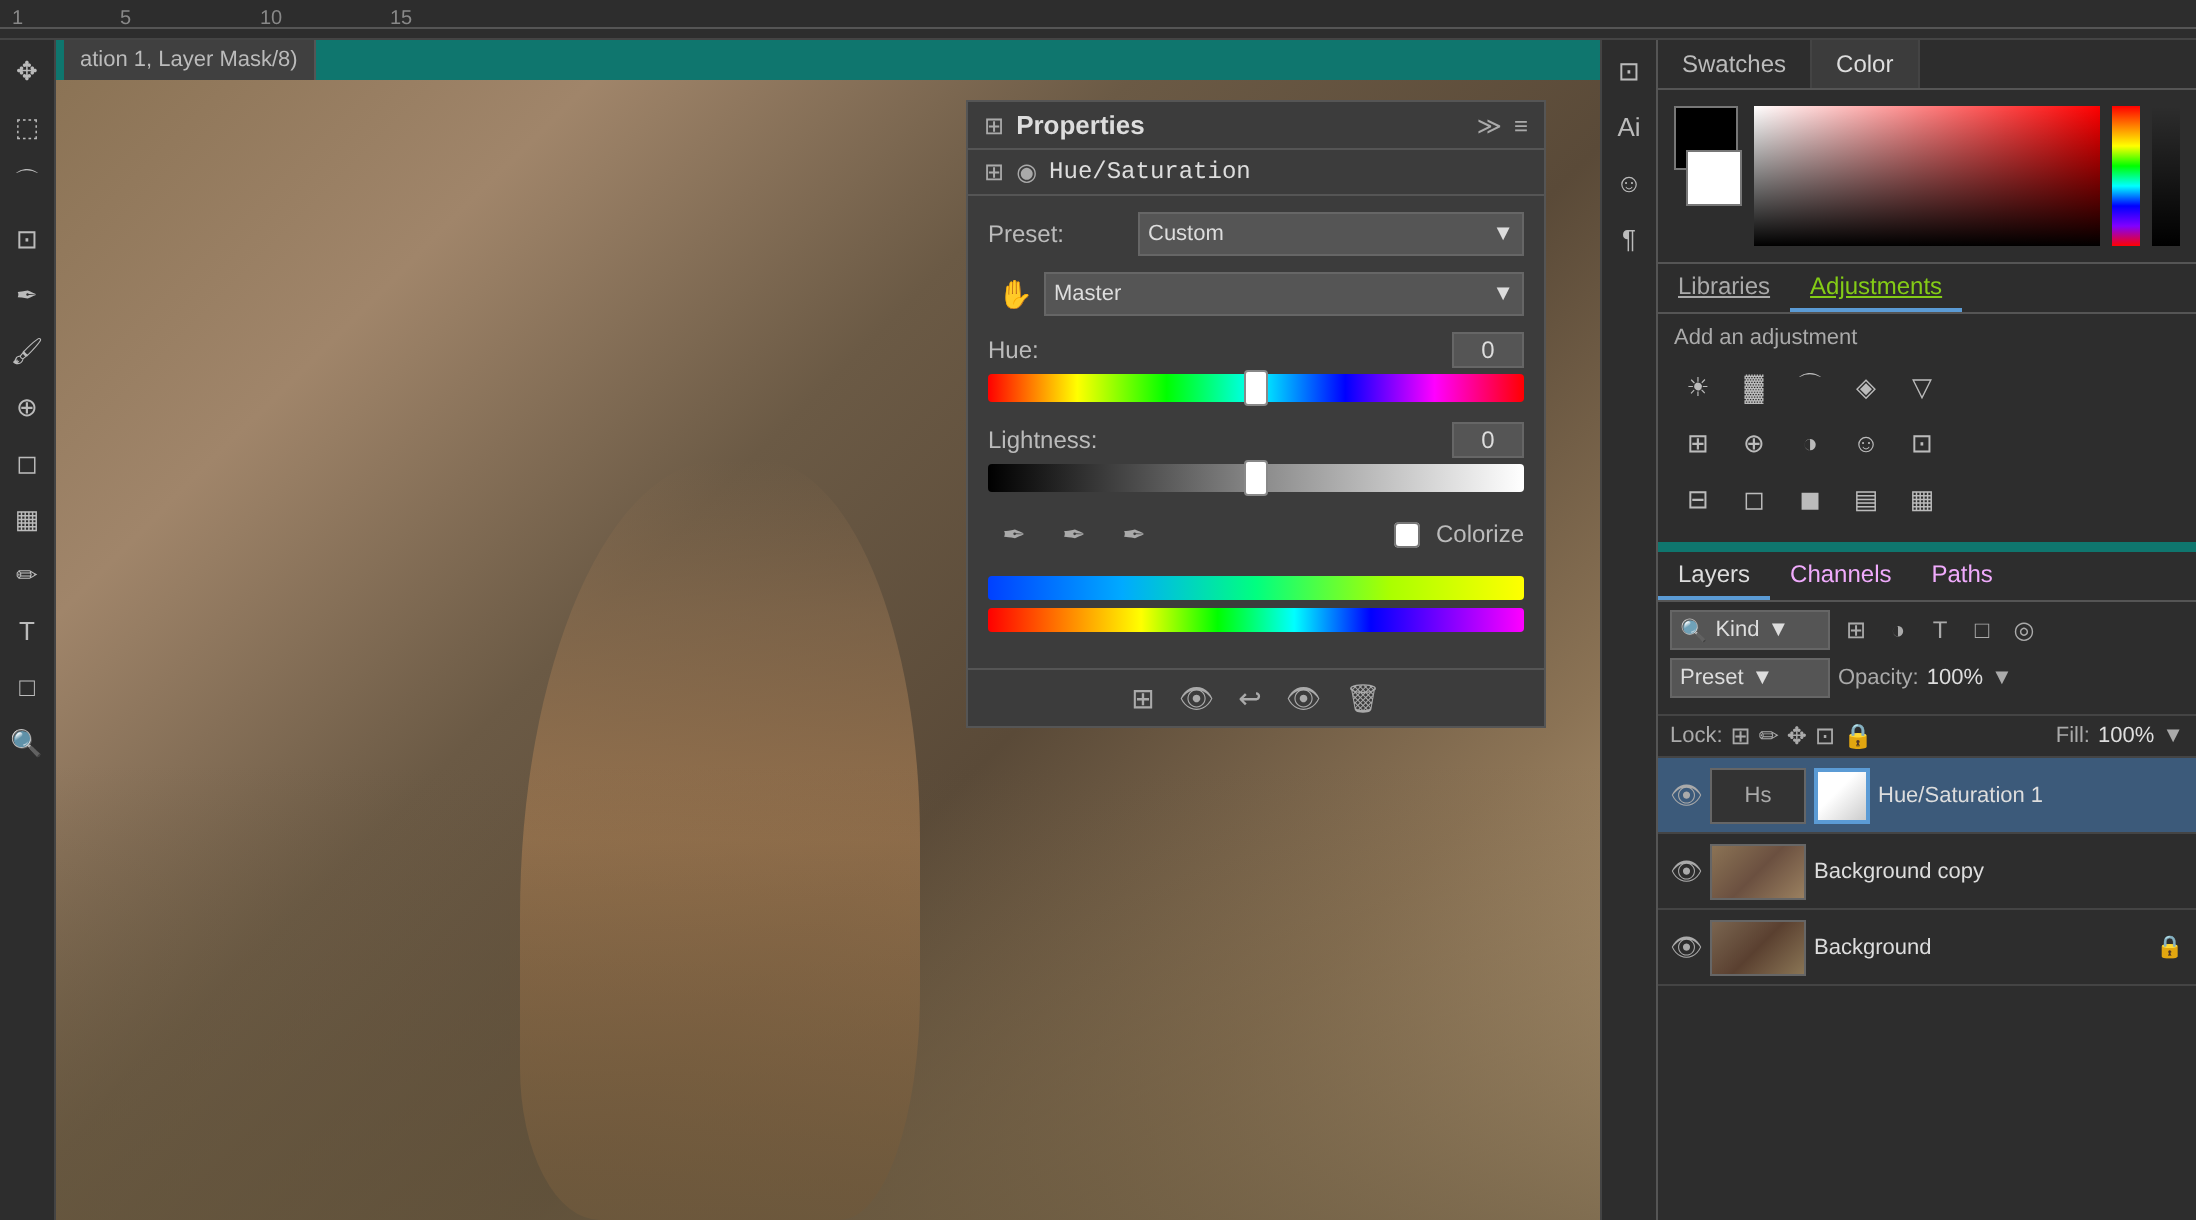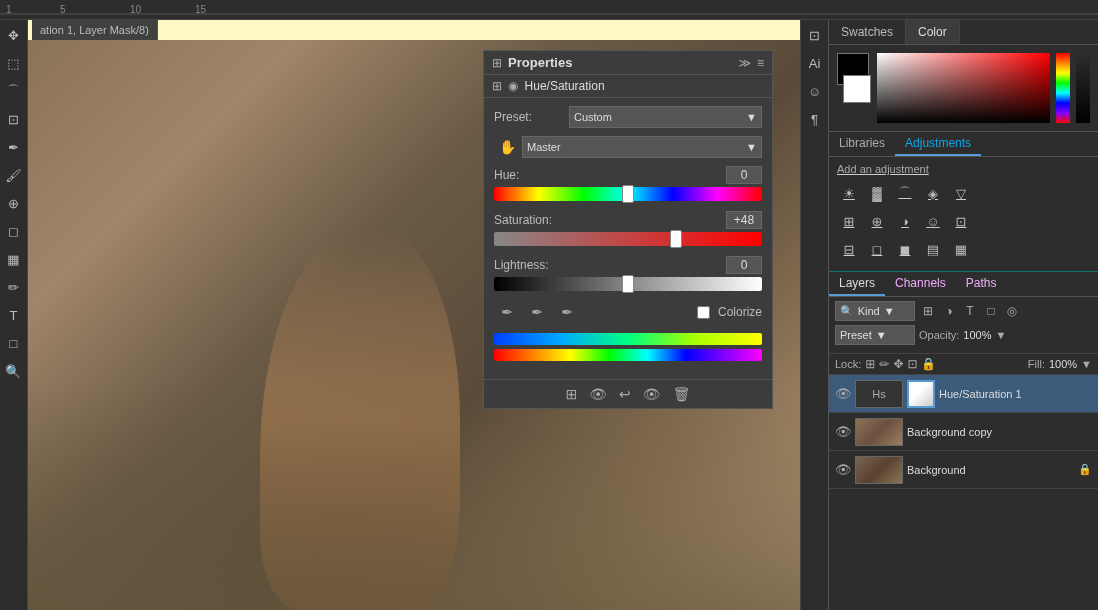--- a/index.html
+++ b/index.html
@@ -80,21 +80,21 @@
       height: 380px;
       background: linear-gradient(180deg, transparent 0%, rgba(139,109,78,0.6) 20%, rgba(160,120,80,0.8) 50%, rgba(130,95,60,0.9) 100%);
       border-radius: 50% 40% 20% 20% / 60% 50% 30% 20%;
     }
     .tab-bar {
       position: absolute;
       top: 0;
       left: 0;
       right: 0;
       height: 20px;
-      background: #fef9c3;
+      background: #0f766e;
       display: flex;
       align-items: center;
       padding-left: 4px;
     }
     .canvas-tab {
       font-size: 11px;
       color: #bbb;
       padding: 0 8px;
       height: 100%;
       display: flex;
@@ -370,31 +370,31 @@
     .mid-tabs {
       display: flex;
       background: #2d2d2d;
       border-bottom: 1px solid #555;
     }
     .mid-tab {
       padding: 4px 10px;
       font-size: 12px;
       color: #aaa;
       cursor: pointer;
+      text-decoration: underline;
     }
     .mid-tab.active {
-      color: #0ea5e9;
+      color: #84cc16;
       border-bottom: 2px solid #5b9bd5;
     }
 
     
     .adj-section {
       padding: 6px 8px;
-      border-bottom: 1px solid #0f766e;
-      text-decoration: underline;
+      border-bottom: 5px solid #0f766e;
     }
     .adj-label {
       font-size: 11px;
       color: #aaa;
       margin-bottom: 6px;
     }
     .adj-icons-row {
       display: flex;
       gap: 4px;
       margin-bottom: 4px;
@@ -612,21 +612,21 @@
         </div>
         <div class="panel-controls">
           <span class="panel-ctrl-icon">≫</span>
           <span class="panel-ctrl-icon">≡</span>
         </div>
       </div>
 
       <div class="panel-toolbar">
         <span style="font-size:12px;color:#aaa;">⊞</span>
         <span style="font-size:12px;color:#aaa;">◉</span>
-        <span style="color:#ddd;font-size:12px;">Hue/Saturation</span>
+        <span style="color:#ddd;font-size:12px;font-family:Liberation Mono, monospace;">Hue/Saturation</span>
       </div>
 
       <div class="panel-body">
 
         <div class="row">
           <span class="row-label">Preset:</span>
           <div class="dropdown-select">
             <span>Custom</span>
             <span>▼</span>
           </div>
@@ -643,29 +643,20 @@
         <div class="slider-row">
           <div class="slider-header">
             <span class="slider-label">Hue:</span>
             <span class="slider-value">0</span>
           </div>
           <div class="hue-track">
             <div class="slider-thumb" style="left:50%;"></div>
           </div>
         </div>
 
-        <div class="slider-row">
-          <div class="slider-header">
-            <span class="slider-label">Saturation:</span>
-            <span class="slider-value">+48</span>
-          </div>
-          <div class="sat-track">
-            <div class="slider-thumb" style="left:68%;"></div>
-          </div>
-        </div>
 
         <div class="slider-row">
           <div class="slider-header">
             <span class="slider-label">Lightness:</span>
             <span class="slider-value">0</span>
           </div>
           <div class="light-track">
             <div class="slider-thumb" style="left:50%;"></div>
           </div>
         </div>

